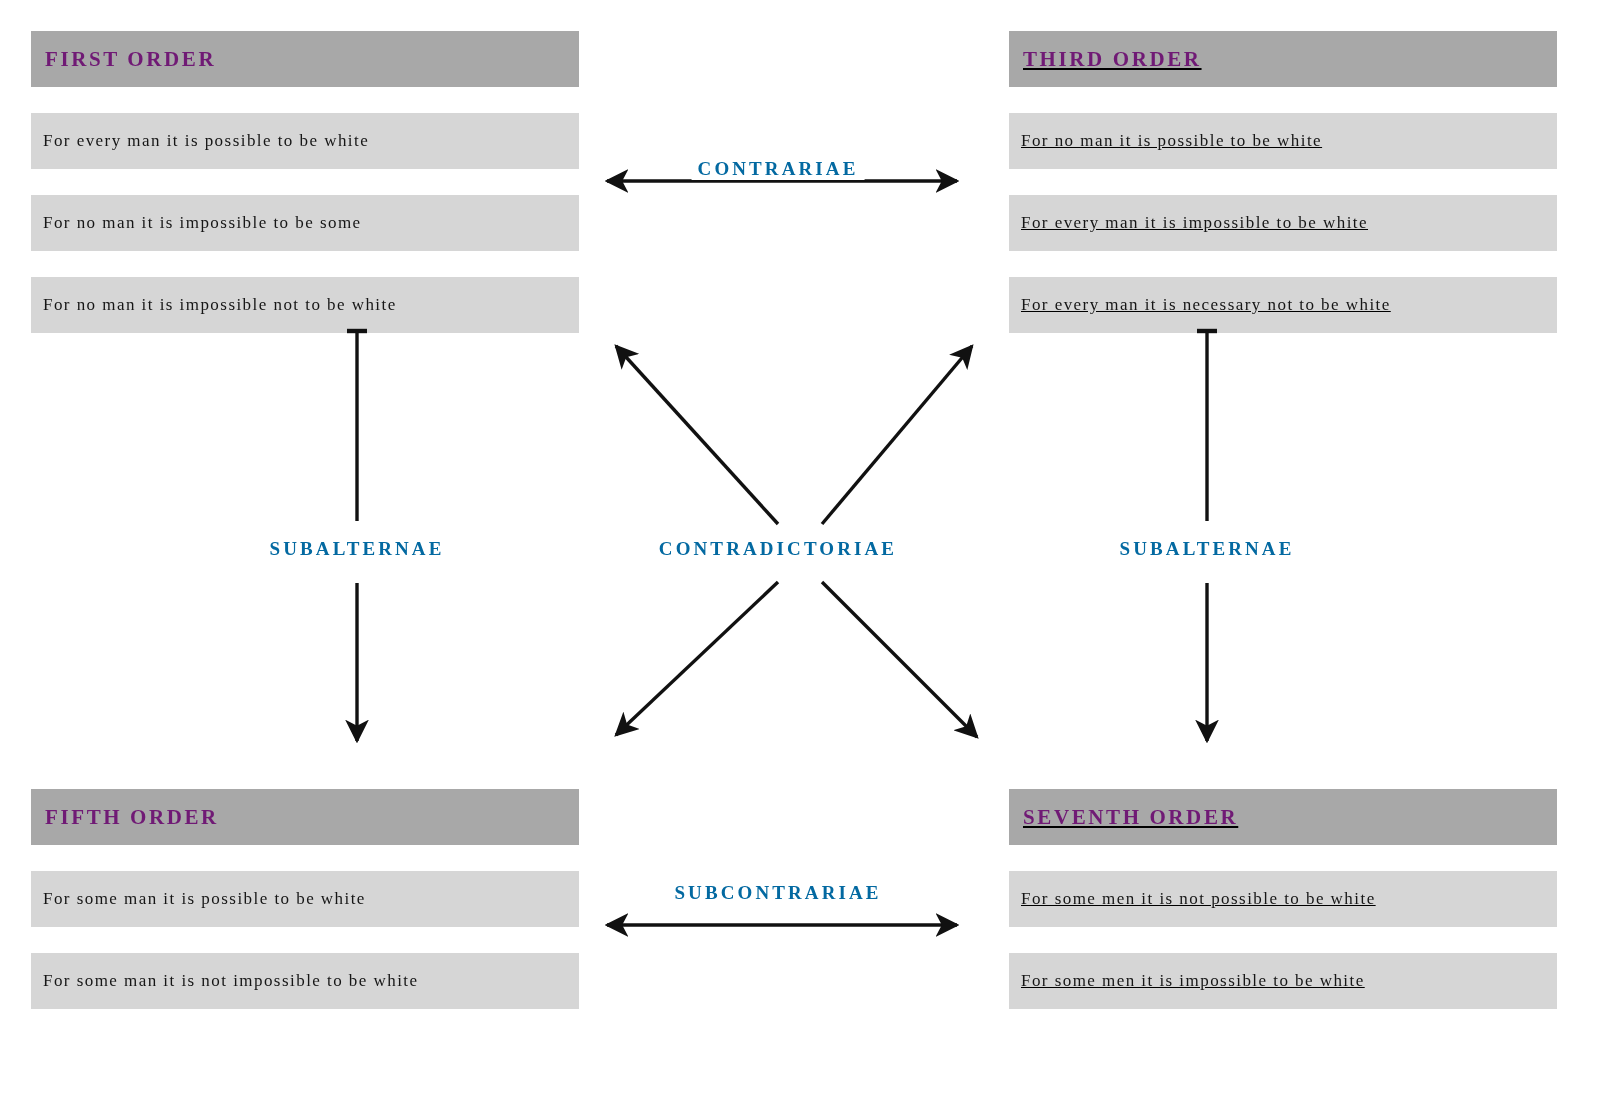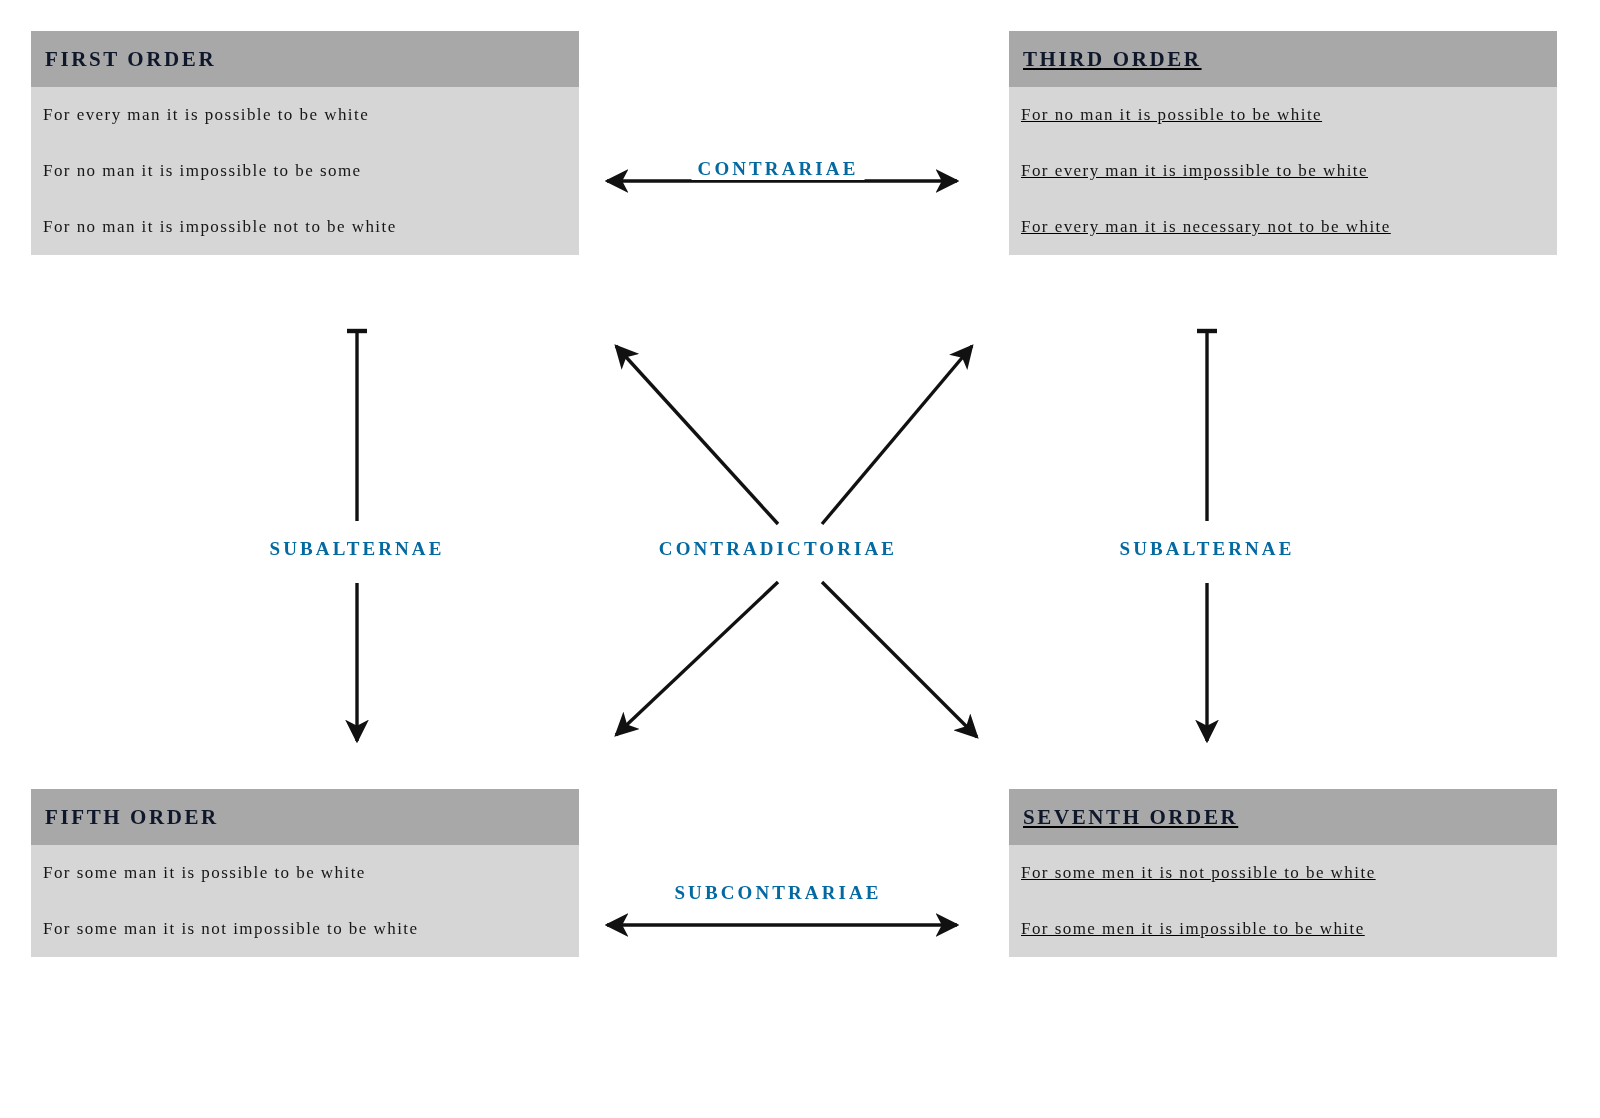--- a/index.html
+++ b/index.html
@@ -28,33 +28,33 @@
     background: #a8a8a8;
     display: flex;
     align-items: center;
     padding-left: 14px;
     box-sizing: border-box;
   }
   .panel-header-text {
     font-size: 21px;
     font-weight: bold;
     letter-spacing: 2.6px;
-    color: #0f172a;
+    color: #701a75;
     text-transform: uppercase;
     white-space: nowrap;
   }
 
   .prop-row {
     height: 56px;
     background: #d6d6d6;
     display: flex;
     align-items: center;
     padding-left: 12px;
     box-sizing: border-box;
-    margin-top: 0;
+    margin-top: 26px;
   }
   .prop-row-text {
     font-size: 17px;
     letter-spacing: 1.45px;
     color: #161616;
     white-space: nowrap;
   }
 
   
   .rel-label {

